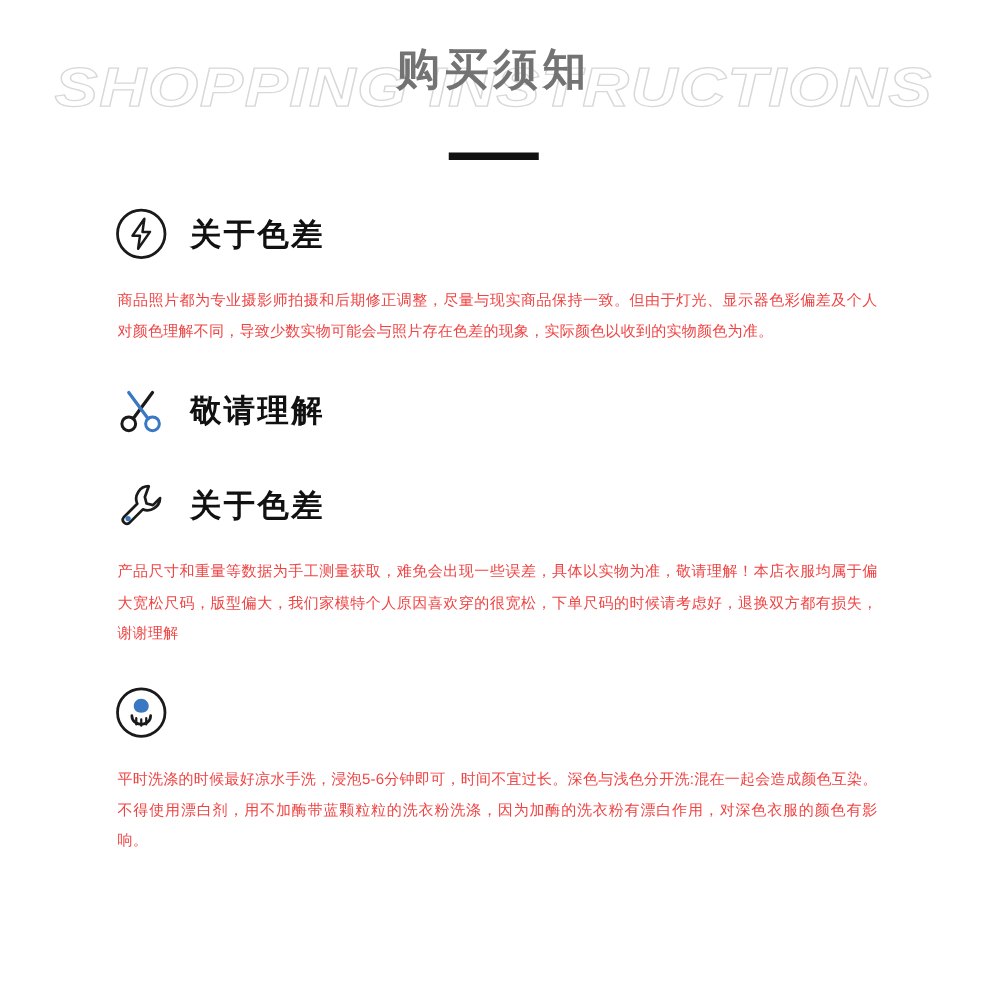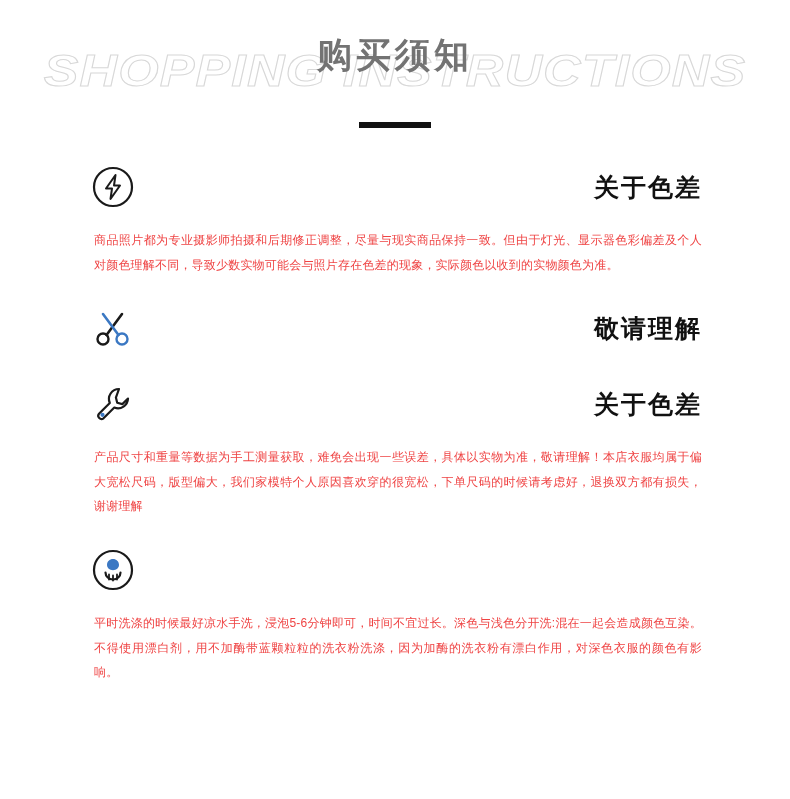--- a/index.html
+++ b/index.html
@@ -66,21 +66,20 @@
   
   .section {
     padding: 0 88px 0 88px;
     margin-bottom: 26px;
   }
   .section-head {
     display: flex;
     align-items: center;
     gap: 14px;
     margin-bottom: 16px;
-    justify-content: space-between;
   }
   .icon-wrap {
     width: 50px;
     height: 50px;
     flex: 0 0 50px;
     display: flex;
     align-items: center;
     justify-content: center;
   }
   .section-title {

